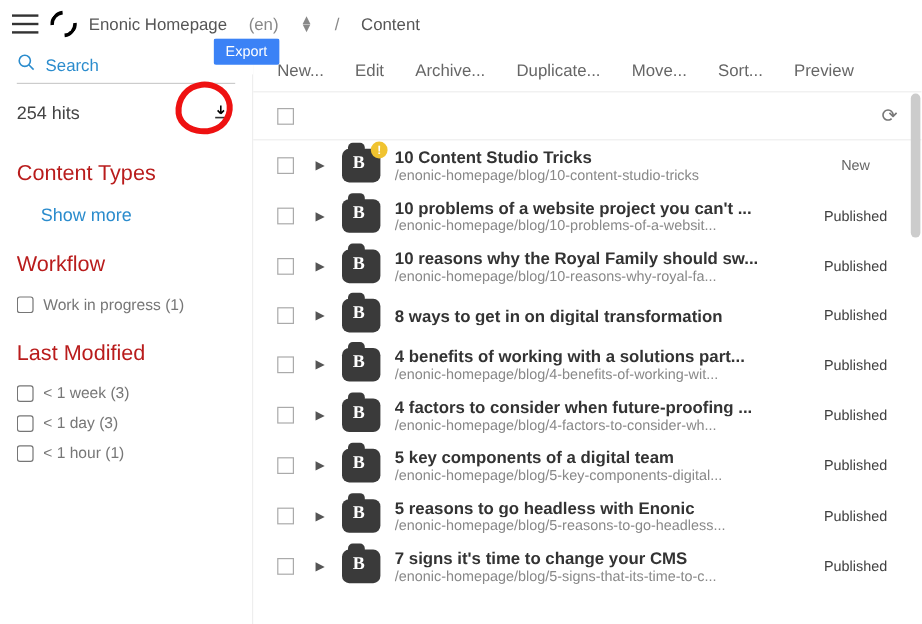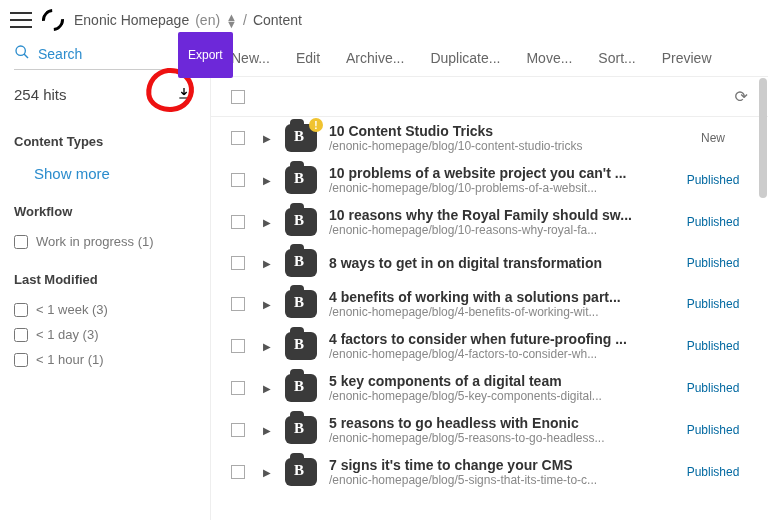--- a/index.html
+++ b/index.html
@@ -1,34 +1,34 @@
 <!DOCTYPE html>
 <html><head>
 <meta charset="utf-8">
 <style>
   * { box-sizing: border-box; margin: 0; padding: 0; }
   body { font-family: -apple-system, BlinkMacSystemFont, "Segoe UI", Arial, sans-serif; font-size: 13px; color: #333; background: #fff; width: 768px; height: 520px; overflow: hidden; position: relative; }
   .topbar { display: flex; align-items: center; height: 40px; padding: 0 10px; gap: 10px; }
   .hamburger { width: 22px; height: 16px; display: flex; flex-direction: column; justify-content: space-between; cursor: pointer; }
   .hamburger span { display:block; height:2px; background:#333; }
   .logo { width: 22px; height: 22px; border: 3px solid #000; border-radius: 50%; border-top-color: transparent; border-bottom-color: transparent; transform: rotate(40deg); }
-  .breadcrumb { display: flex; align-items: flex-end; gap: 6px; font-size: 14px; color: #555; }
+  .breadcrumb { display: flex; align-items: flex-end; gap: 18px; font-size: 14px; color: #555; }
   .breadcrumb .sep { color:#888; }
   .updown { color:#888; font-size:11px; display:inline-block; line-height:7px; }
   .main { display:flex; height: calc(100% - 40px); }
   .sidebar { width: 210px; padding: 0 14px 10px 14px; overflow-y:auto; }
   .search-row { display:flex; align-items:center; border-bottom:1px solid #ccc; padding: 4px 0 6px 0; gap:8px; }
   .search-row input { border:none; outline:none; flex:1; font-size:14px; color:#2b8ccd; }
   .search-row input::placeholder { color:#2b8ccd; }
   .search-icon { color:#2b8ccd; }
   .hits-row { display:flex; align-items:center; justify-content:space-between; padding: 12px 0 10px 0; font-size:15px; color:#444; position:relative;}
   .export-btn { width:24px; height:24px; display:flex; align-items:center; justify-content:center; cursor:pointer; color:#333;}
   .redcircle { position:absolute; width:48px; height:44px; border:5px solid #e11; border-radius:50% 50% 48% 52% / 55% 50% 50% 45%; right: 2px; top: -2px; pointer-events:none; transform: rotate(-6deg); }
-  .tooltip { position:absolute; background:#6d28d9; color:#fff; font-size:12px; padding:16px 10px; border-radius:2px; top: 32px; left: 178px; z-index:5;}
-  .facet-title { font-size:13px; font-weight:700; color:#404040; margin: 18px 0 10px 0; }
+  .tooltip { position:absolute; background:#3b82f6; color:#fff; font-size:12px; padding:4px 10px; border-radius:2px; top: 32px; left: 178px; z-index:5;}
+  .facet-title { font-size:18px; font-weight:400; color:#b91c1c; margin: 18px 0 10px 0; }
   .facet-item { display:flex; align-items:center; gap:8px; padding:5px 0; color:#777; font-size:13px; cursor:pointer;}
   .facet-item input { width:14px; height:14px; }
   .facet-item.checked { color:#333; }
   .show-more { color:#2b8ccd; font-size:15px; padding:6px 0 4px 20px; cursor:pointer;}
   .content { flex:1; display:flex; flex-direction:column; border-left: 1px solid #eee;}
   .toolbar { display:flex; align-items:center; gap:26px; padding: 10px 20px; color:#666; font-size:14px; border-bottom:1px solid #eee; }
   .toolbar span { cursor:pointer; }
   .list-header { display:flex; align-items:center; padding: 8px 20px; border-bottom:1px solid #eee; height:40px;}
   .list-header .chk { width:14px; height:14px; border:1px solid #aaa; }
   .refresh { margin-left:auto; color:#777; cursor:pointer; font-size:16px;}
@@ -38,21 +38,21 @@
   .row .expand { width:10px; color:#555; font-size:10px; cursor:pointer;}
   .row .icon { width:32px; height:28px; background:#3a3a3a; border-radius:6px; position:relative; flex-shrink:0;}
   .row .icon::before { content:""; position:absolute; width:14px; height:8px; background:#3a3a3a; border-radius:4px 4px 0 0; top:-5px; left:5px;}
   .row .icon .b { position:absolute; color:#fff; font-weight:bold; font-size:15px; left:9px; top:4px; font-family:Georgia,serif;}
   .row .icon .badge { position:absolute; width:14px; height:14px; background:#f0c330; border-radius:50%; top:-6px; right:-6px; display:flex; align-items:center; justify-content:center; color:#fff; font-size:10px; font-weight:bold;}
   .row .txt { flex:1; min-width:0; }
   .row .title { font-size:14px; color:#333; white-space:nowrap; overflow:hidden; text-overflow:ellipsis;font-weight:bold;}
   .row .path { font-size:12px; color:#888; white-space:nowrap; overflow:hidden; text-overflow:ellipsis;}
   .row .status { width:70px; text-align:center; font-size:12px; flex-shrink:0;}
   .status.new { color:#666; }
-  .status.pub { color:#0369a1; }
+  .status.pub { color:#404040; }
   .scrollbar-fake { position:absolute; right:0; top:78px; width:10px; bottom:0; background:transparent;}
   .scrollbar-fake .thumb { position:absolute; top:0; width:8px; right:1px; height:120px; background:#ccc; border-radius:4px;}
 </style>
 </head>
 <body>
 
 <div class="topbar">
   <div class="hamburger">
       <span></span>
       <span></span>

